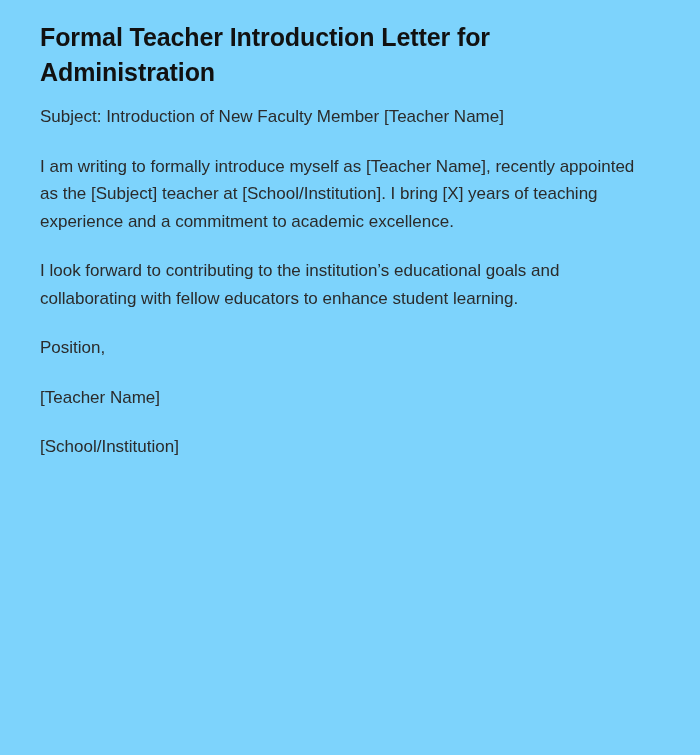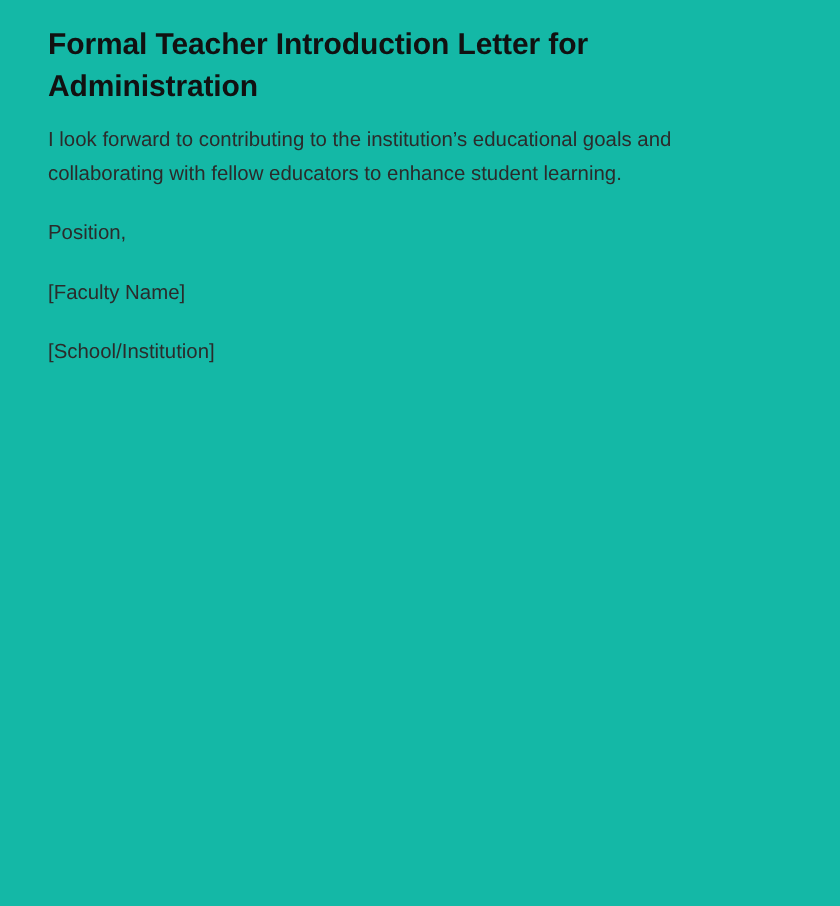--- a/index.html
+++ b/index.html
@@ -12,21 +12,21 @@
     background: #ffffff;
     font-family: "Liberation Sans", sans-serif;
     color: #1a1a1a;
     overflow: hidden;
   }
   .page {
     box-sizing: border-box;
     width: 700px;
     height: 755px;
     padding: 20px 60px 0 40px;
-    background: #14b8a6;
+    background: #7dd3fc;
   }
   .doc-title {
     font-size: 25px;
     line-height: 1.38;
     font-weight: bold;
     color: #111111;
     margin: 0 0 14px 0;
     letter-spacing: -0.1px;
   }
   .para {
@@ -38,17 +38,19 @@
   }
   .para:last-child {
     margin-bottom: 0;
   }
 </style>
 </head>
 <body>
 
 <div class="page">
   <h1 class="doc-title">Formal Teacher Introduction Letter for Administration</h1>
+  <p class="para">Subject: Introduction of New Faculty Member [Teacher Name]</p>
+  <p class="para">I am writing to formally introduce myself as [Teacher Name], recently appointed as the [Subject] teacher at [School/Institution]. I bring [X] years of teaching experience and a commitment to academic excellence.</p>
   <p class="para">I look forward to contributing to the institution’s educational goals and collaborating with fellow educators to enhance student learning.</p>
   <p class="para">Position,</p>
-  <p class="para">[Faculty Name]</p>
+  <p class="para">[Teacher Name]</p>
   <p class="para">[School/Institution]</p>
 </div>
 
 </body></html>

